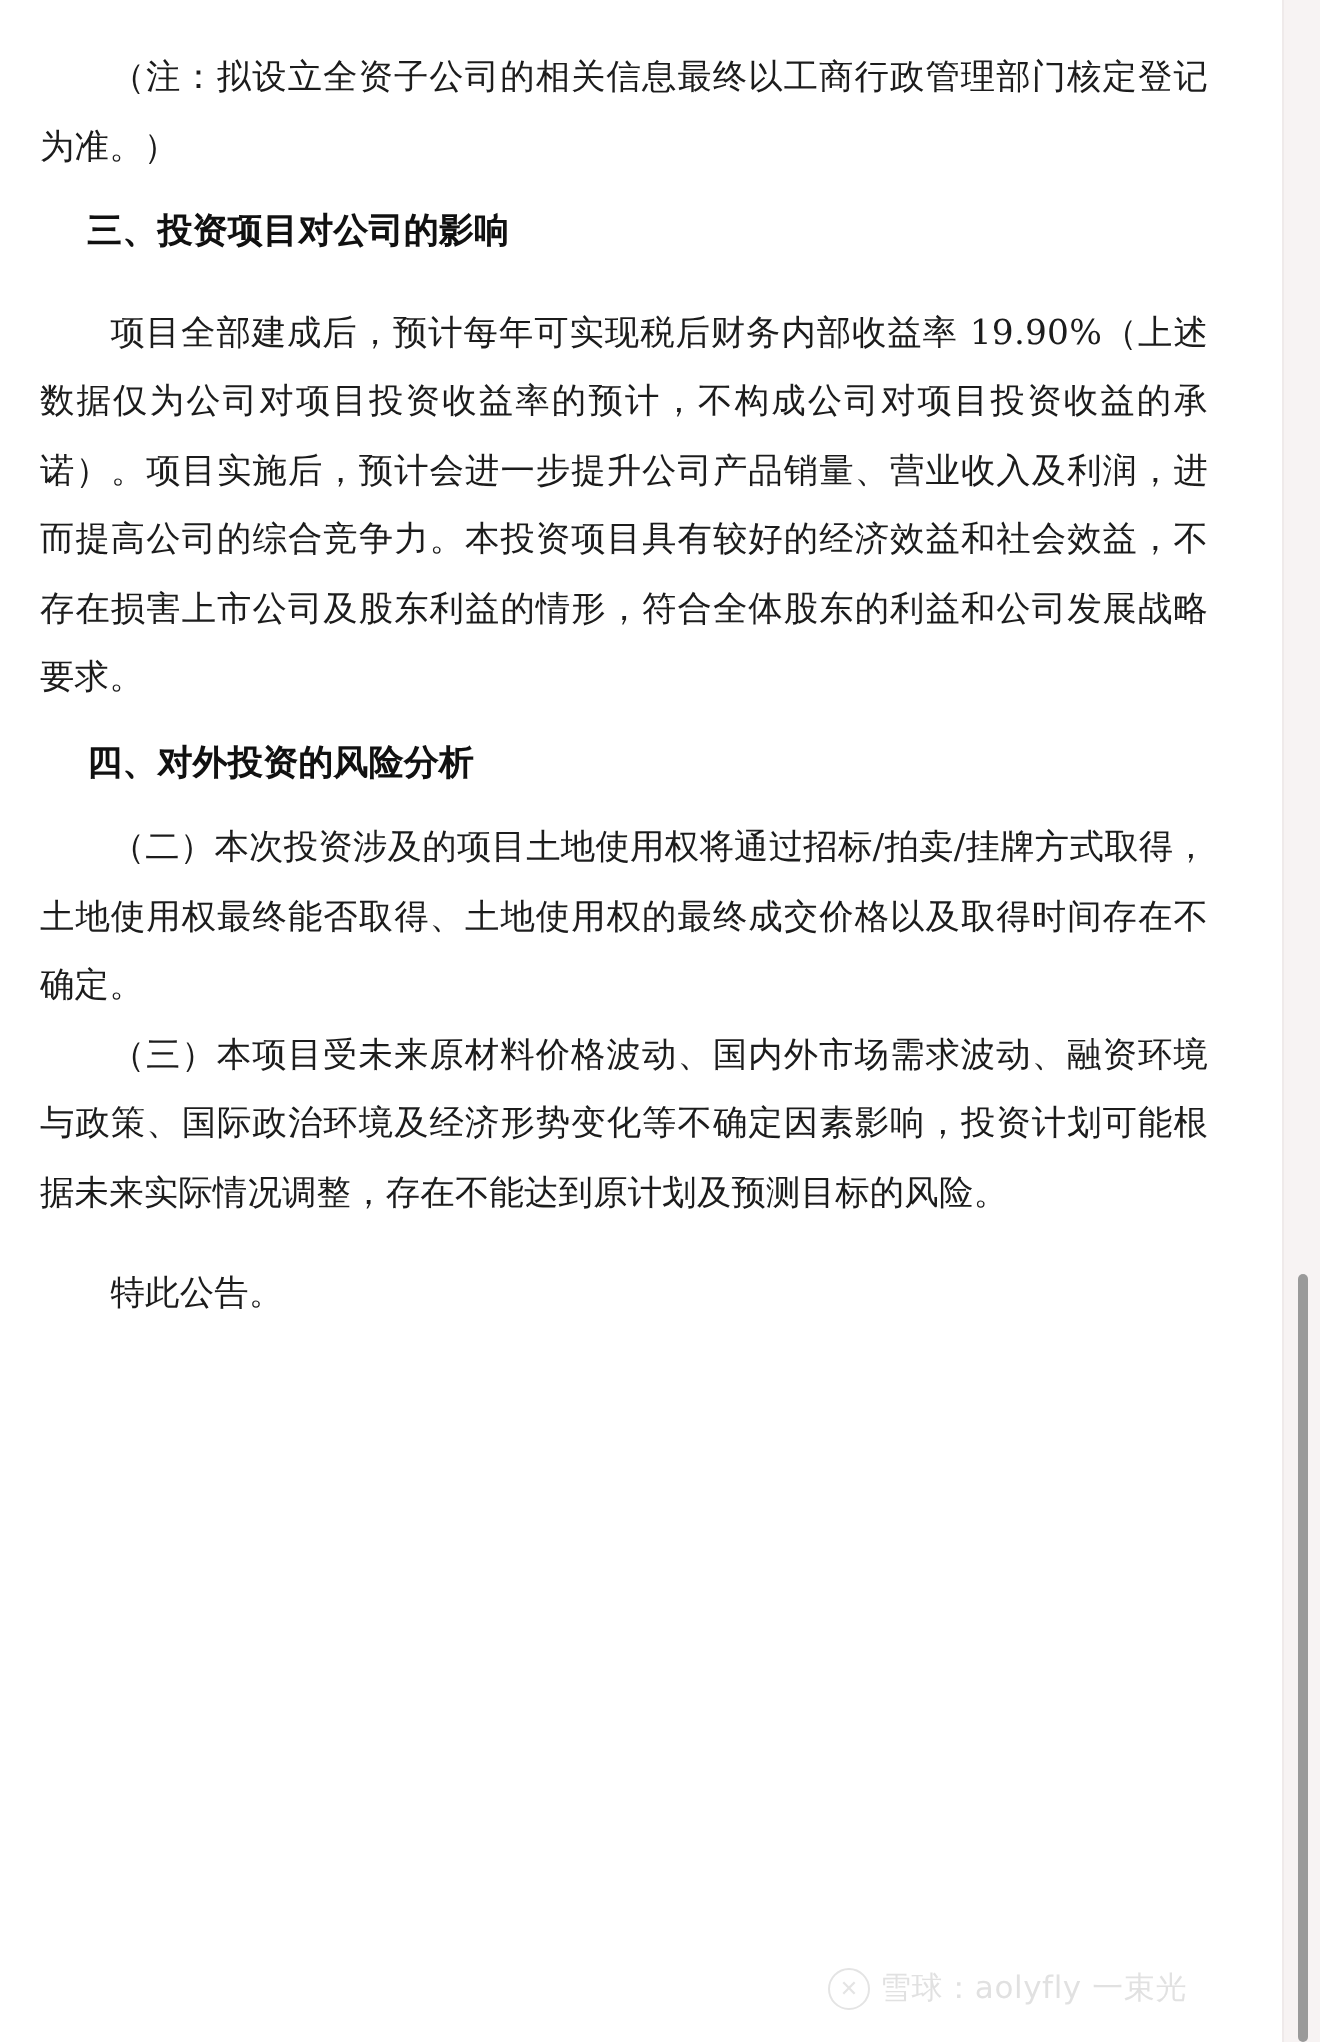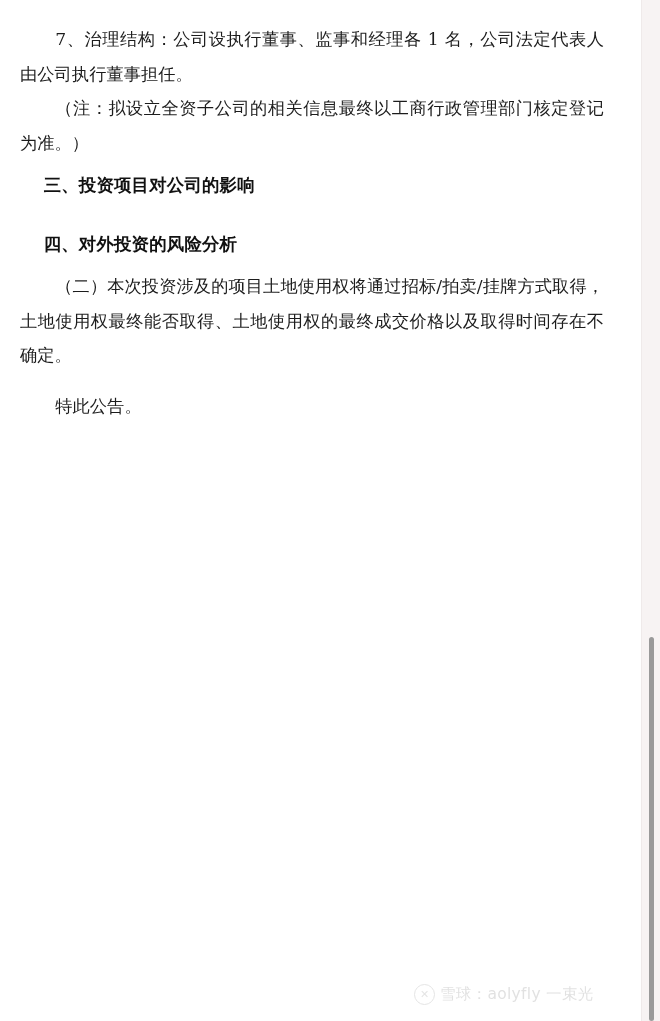--- a/index.html
+++ b/index.html
@@ -140,43 +140,44 @@
 
 <div id="page">
 
   <div id="page-edge-line"></div>
   <div id="page-edge-strip"></div>
 
   <div id="doc">
 
     <div class="gap-lg"></div>
 
-    <p class="para indent">7、治理结构：公司设执行董事、监事和经理各 1 名，公司法定代表人由公司执行董事担任。</p>
 
     <p class="para indent">（注：拟设立全资子公司的相关信息最终以工商行政管理部门核定登记为准。）</p>
 
     <div class="gap-sm"></div>
 
     <h3 class="heading">三、投资项目对公司的影响</h3>
 
     <div class="gap-sm"></div>
 
 
     <div class="gap-sm"></div>
 
+    <p class="para indent">项目全部建成后，预计每年可实现税后财务内部收益率 19.90%（上述数据仅为公司对项目投资收益率的预计，不构成公司对项目投资收益的承诺）。项目实施后，预计会进一步提升公司产品销量、营业收入及利润，进而提高公司的综合竞争力。本投资项目具有较好的经济效益和社会效益，不存在损害上市公司及股东利益的情形，符合全体股东的利益和公司发展战略要求。</p>
 
     <div class="gap-sm"></div>
 
     <h3 class="heading">四、对外投资的风险分析</h3>
 
     <div class="gap-sm"></div>
 
 
     <p class="para indent">（二）本次投资涉及的项目土地使用权将通过招标/拍卖/挂牌方式取得，土地使用权最终能否取得、土地使用权的最终成交价格以及取得时间存在不确定。</p>
 
+    <p class="para indent">（三）本项目受未来原材料价格波动、国内外市场需求波动、融资环境与政策、国际政治环境及经济形势变化等不确定因素影响，投资计划可能根据未来实际情况调整，存在不能达到原计划及预测目标的风险。</p>
 
     <div class="gap-sm"></div>
 
 
     <div class="gap-sm"></div>
 
     <p class="para indent">特此公告。</p>
 
   </div>
 

